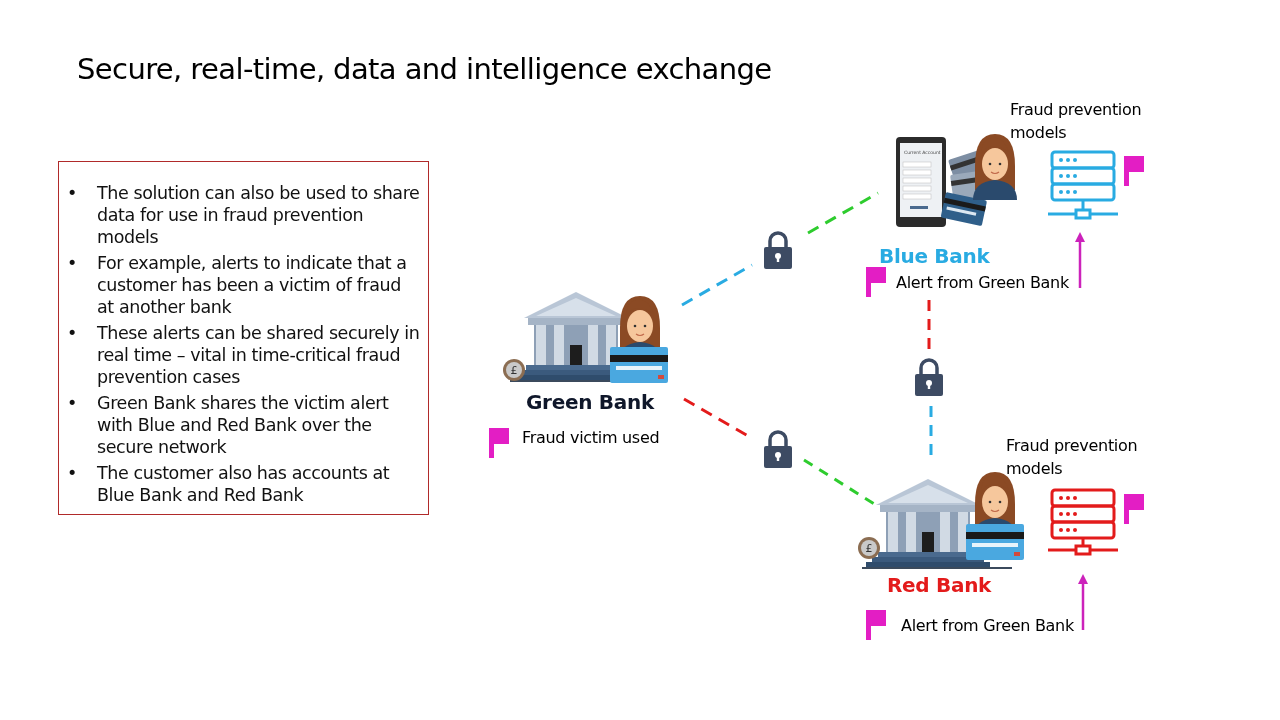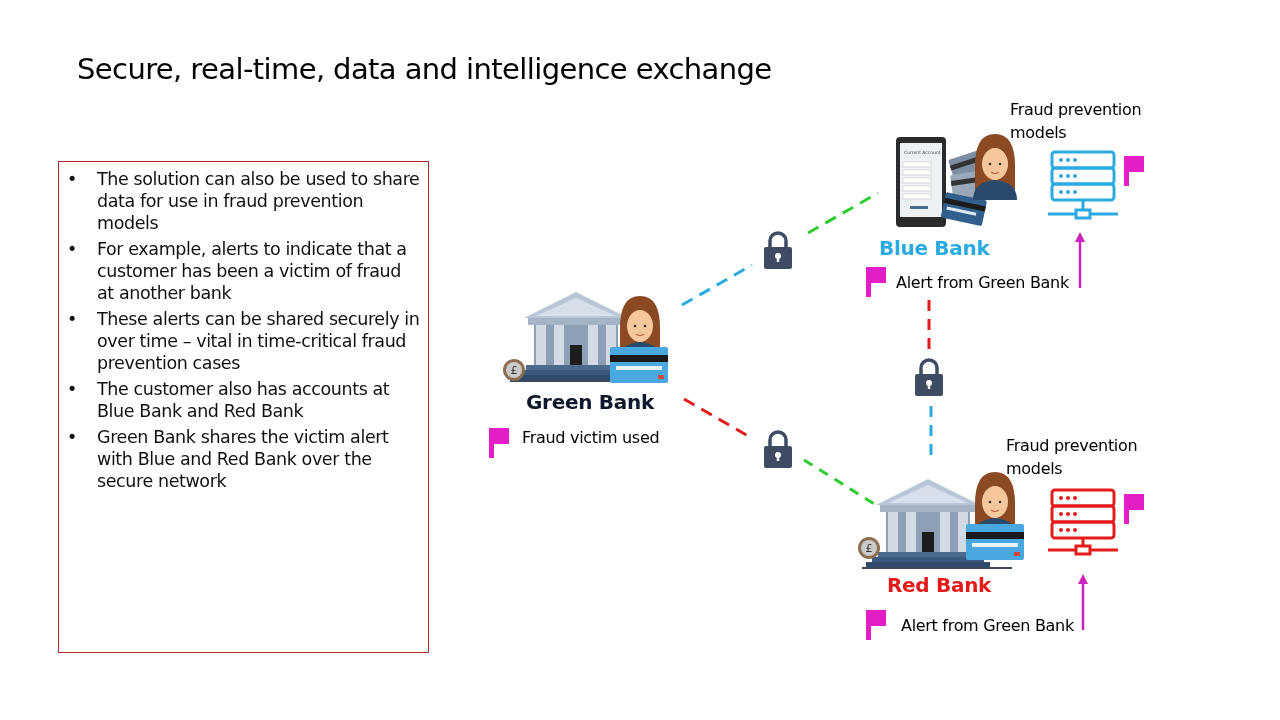--- a/index.html
+++ b/index.html
@@ -1,38 +1,38 @@
 <!DOCTYPE html>
 <html><head>
 <meta charset="utf-8">
 <style>
   html, body { margin: 0; padding: 0; background: #ffffff; }
   body { width: 1280px; height: 720px; position: relative; overflow: hidden; font-family: "Liberation Sans", sans-serif; color: #000; }
   .title { position: absolute; left: 77px; top: 52px; font-size: 29px; font-family: "DejaVu Sans", sans-serif; letter-spacing: -0.6px; font-weight: normal; }
-  .bullet-box { position: absolute; left: 58px; top: 161px; width: 371px; height: 492px; border: 1px solid #b02a2a; box-sizing: border-box; padding: 6px 8px 0 8px; }
+  .bullet-box { position: absolute; left: 58px; top: 161px; width: 371px; height: 354px; border: 1px solid #b02a2a; box-sizing: border-box; padding: 20px 8px 0 8px; }
   .bullet-box ul { list-style: none; margin: 0; padding: 0; }
   .bullet-box li { position: relative; padding-left: 30px; font-size: 17.5px; line-height: 22px; margin-bottom: 4px; font-family: "DejaVu Sans", sans-serif; letter-spacing: -0.4px; color: #111; }
   .bullet-box li::before { content: "•"; position: absolute; left: 0; top: 0; }
   .diagram { position: absolute; left: 0; top: 0; width: 1280px; height: 720px; }
   .label { position: absolute; font-size: 16px; font-family: "DejaVu Sans", sans-serif; letter-spacing: -0.3px; white-space: nowrap; }
   .bank-name { position: absolute; font-weight: bold; font-size: 20px; font-family: "DejaVu Sans", sans-serif; letter-spacing: -0.3px; white-space: nowrap; }
   .center { text-align: left; }
 </style>
 </head>
 <body>
 
 <div class="title">Secure, real-time, data and intelligence exchange</div>
 
 <div class="bullet-box">
   <ul>
     <li>The solution can also be used to share data for use in fraud prevention models</li>
     <li>For example, alerts to indicate that a customer has been a victim of fraud at another bank</li>
-    <li>These alerts can be shared securely in over time – vital in time-critical fraud prevention cases</li>
+    <li>These alerts can be shared securely in real time – vital in time-critical fraud prevention cases</li>
+    <li>Green Bank shares the victim alert with Blue and Red Bank over the secure network</li>
     <li>The customer also has accounts at Blue Bank and Red Bank</li>
-    <li>Green Bank shares the victim alert with Blue and Red Bank over the secure network</li>
   </ul>
 </div>
 
 <svg class="diagram" width="1280" height="720" viewBox="0 0 1280 720">
   <defs>
     <g id="lock">
       <path d="M-8,-6 v-6 a8,8 0 0 1 16,0 v6" fill="none" stroke="#3d4b63" stroke-width="3.5"></path>
       <rect x="-14" y="-6" width="28" height="22" rx="2" fill="#3d4b63"></rect>
       <circle cx="0" cy="3" r="3" fill="#fff"></circle>
       <rect x="-1.2" y="3" width="2.4" height="6" fill="#fff"></rect>
@@ -186,21 +186,21 @@
   <use href="#flag" x="1124" y="494"></use>
   <g>
     <line x1="1083" y1="630" x2="1083" y2="582" stroke="#cc22bb" stroke-width="2.5"></line>
     <polygon points="1083,574 1078,584 1088,584" fill="#cc22bb"></polygon>
   </g>
 </svg>
 
 <div class="bank-name" style="left:526px; top:390px; color:#0f172a;">Green Bank</div>
 <div class="label" style="left:522px; top:428px;">Fraud victim used</div>
 
-<div class="bank-name" style="left:879px; top:236px; color:#29abe2;">Blue Bank</div>
+<div class="bank-name" style="left:879px; top:244px; color:#29abe2;">Blue Bank</div>
 <div class="label" style="left:896px; top:273px;">Alert from Green Bank</div>
 <div class="label center" style="left:1010px; top:100px; width:148px;">
   <div>Fraud prevention</div>
   <div style="margin-top:4px;">models</div>
 </div>
 
 <div class="bank-name" style="left:887px; top:573px; color:#e31b1b;">Red Bank</div>
 <div class="label" style="left:901px; top:616px;">Alert from Green Bank</div>
 <div class="label center" style="left:1006px; top:436px; width:148px;">
   <div>Fraud prevention</div>

